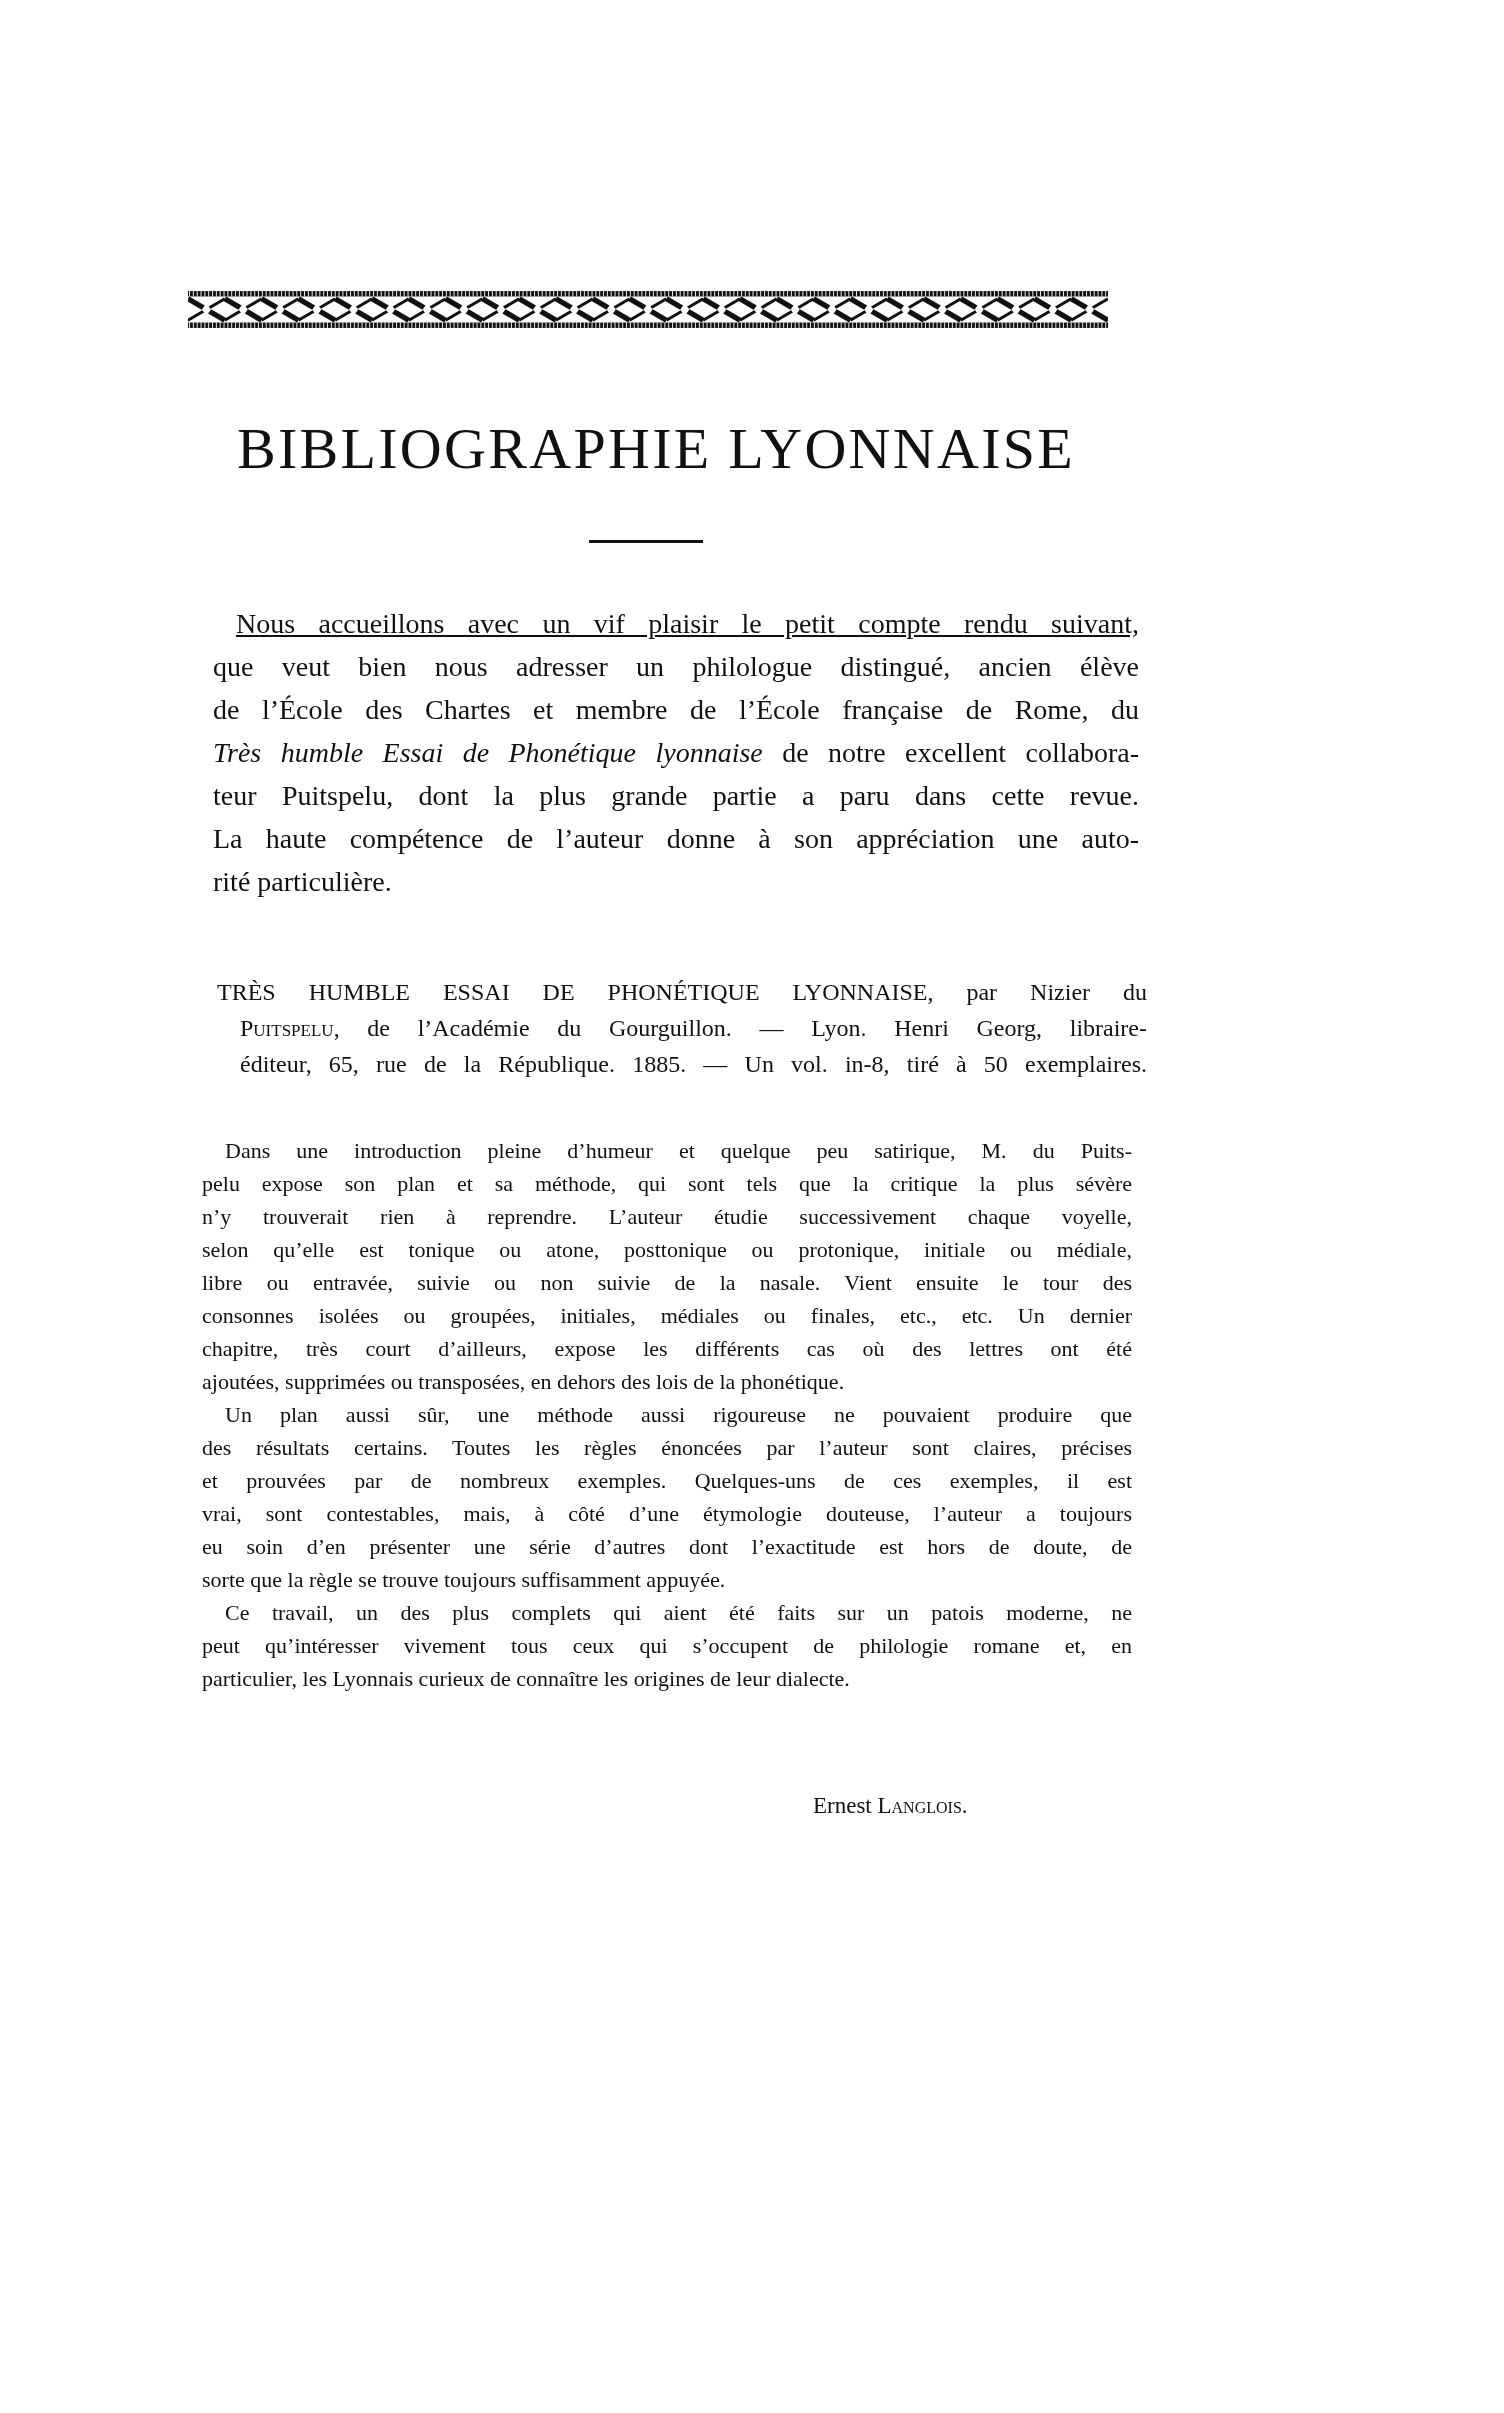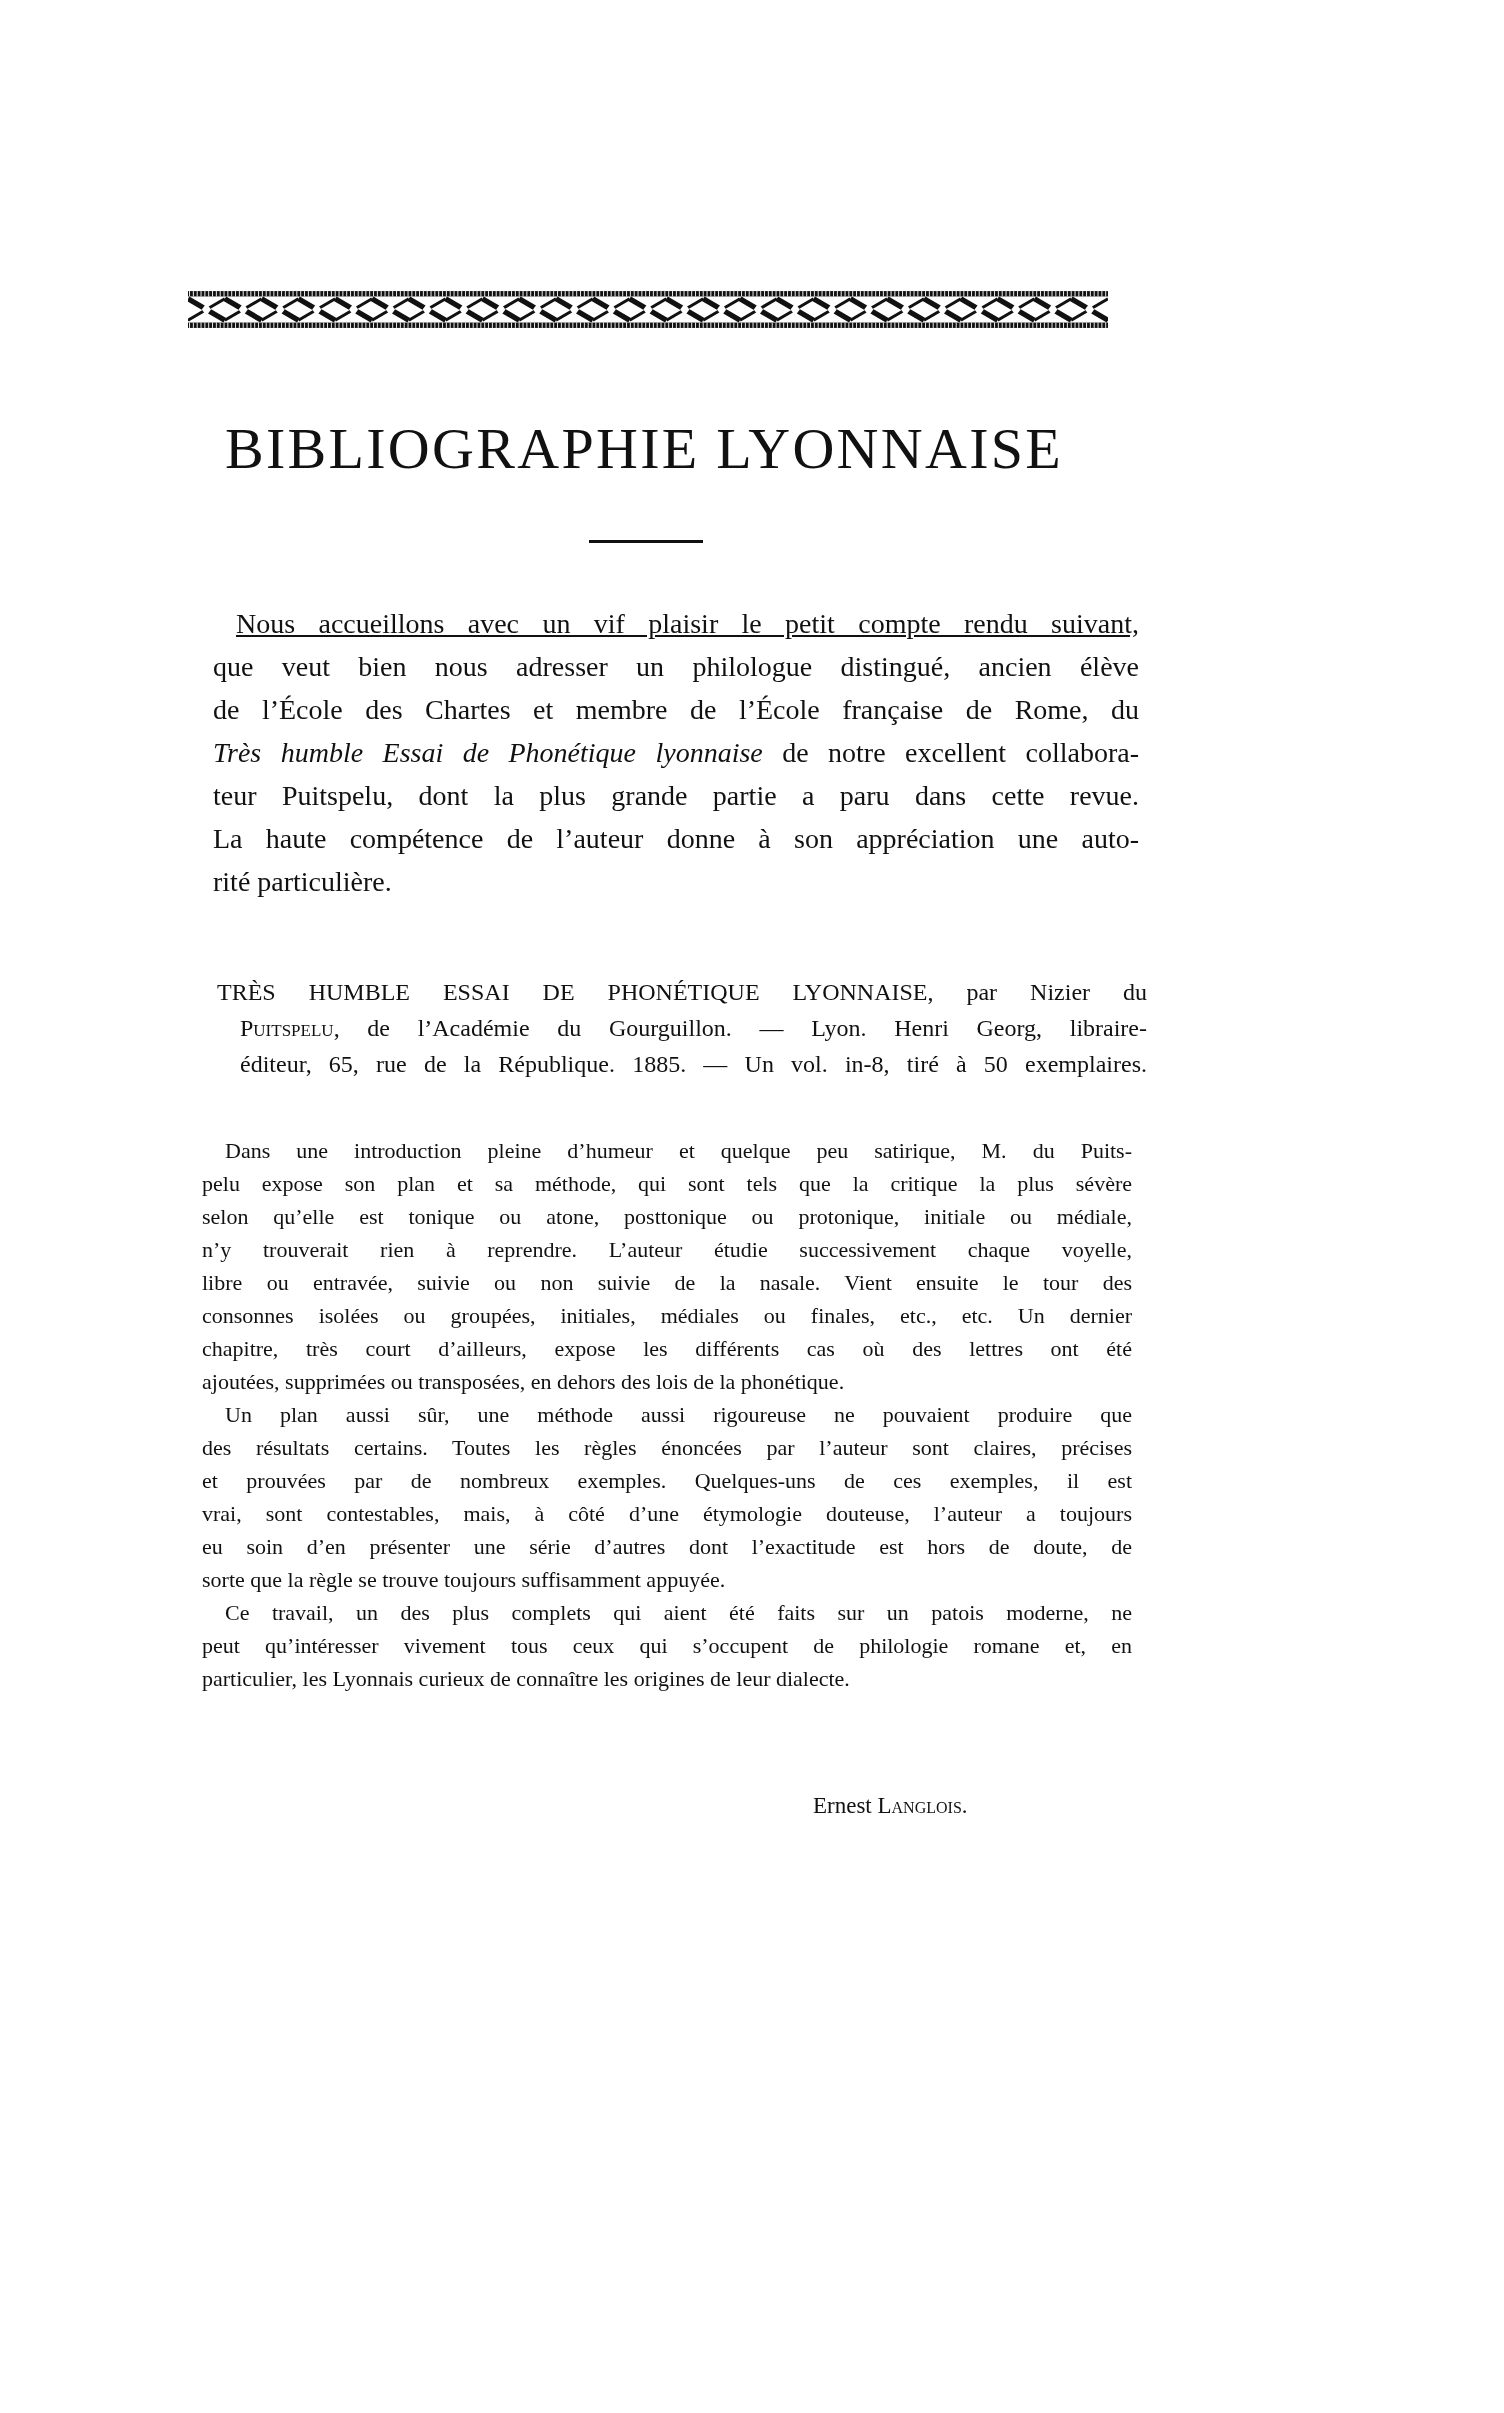--- a/index.html
+++ b/index.html
@@ -2,21 +2,21 @@
 <html style="font-size:12.3px"><head>
 <meta charset="utf-8">
 <style>
   html, body { margin: 0; padding: 0; background: #ffffff; }
   body { width: 1505px; height: 2413px; position: relative; overflow: hidden;
          font-family: "Liberation Serif", "DejaVu Serif", serif; color: #111111; }
 
   .ornament { position: absolute; left: 188px; top: 288px; width: 920px; height: 43px; }
   .ornament svg { display: block; width: 100%; height: 100%; }
 
-  .title { position: absolute; left: 0; width: 1288px; top: 420px; text-align: center;
+  .title { position: absolute; left: 12px; width: 1288px; top: 420px; text-align: center;
            font-size: 58px; letter-spacing: 2.3px; font-weight: normal; line-height: 1; margin: 0; }
 
   .rule { position: absolute; left: 589px; top: 540px; width: 114px; height: 3.1px; background: #111111; }
 
   .para-block { position: absolute; margin: 0; text-align: justify; text-align-last: left; }
   .line { display: block; white-space: nowrap; text-align: justify; text-align-last: justify; }
   .line.last { text-align-last: left; }
 
   .intro { left: 213px; top: 602px; width: 926px; font-size: 28px; line-height: 43px; }
   .intro .indent { padding-left: 23px; text-decoration: underline; }
@@ -613,22 +613,22 @@
 
 <div class="para-block biblio">
   <span class="line">TRÈS HUMBLE ESSAI DE PHONÉTIQUE LYONNAISE, par Nizier du</span>
   <span class="line hang"><span class="sc">Puitspelu</span><span>, de l’Académie du Gourguillon. — Lyon. Henri Georg, libraire-</span></span>
   <span class="line hang">éditeur, 65, rue de la République. 1885. — Un vol. in-8, tiré à 50 exemplaires.</span>
 </div>
 
 <div class="para-block review" id="review-body">
     <span class="line indent">Dans une introduction pleine d’humeur et quelque peu satirique, M. du Puits-</span>
     <span class="line">pelu expose son plan et sa méthode, qui sont tels que la critique la plus sévère</span>
+    <span class="line">n’y trouverait rien à reprendre. L’auteur étudie successivement chaque voyelle,</span>
     <span class="line">selon qu’elle est tonique ou atone, posttonique ou protonique, initiale ou médiale,</span>
-    <span class="line">n’y trouverait rien à reprendre. L’auteur étudie successivement chaque voyelle,</span>
     <span class="line">libre ou entravée, suivie ou non suivie de la nasale. Vient ensuite le tour des</span>
     <span class="line">consonnes isolées ou groupées, initiales, médiales ou finales, etc., etc. Un dernier</span>
     <span class="line">chapitre, très court d’ailleurs, expose les différents cas où des lettres ont été</span>
     <span class="line last">ajoutées, supprimées ou transposées, en dehors des lois de la phonétique.</span>
     <span class="line indent">Un plan aussi sûr, une méthode aussi rigoureuse ne pouvaient produire que</span>
     <span class="line">des résultats certains. Toutes les règles énoncées par l’auteur sont claires, précises</span>
     <span class="line">et prouvées par de nombreux exemples. Quelques-uns de ces exemples, il est</span>
     <span class="line">vrai, sont contestables, mais, à côté d’une étymologie douteuse, l’auteur a toujours</span>
     <span class="line">eu soin d’en présenter une série d’autres dont l’exactitude est hors de doute, de</span>
     <span class="line last">sorte que la règle se trouve toujours suffisamment appuyée.</span>

